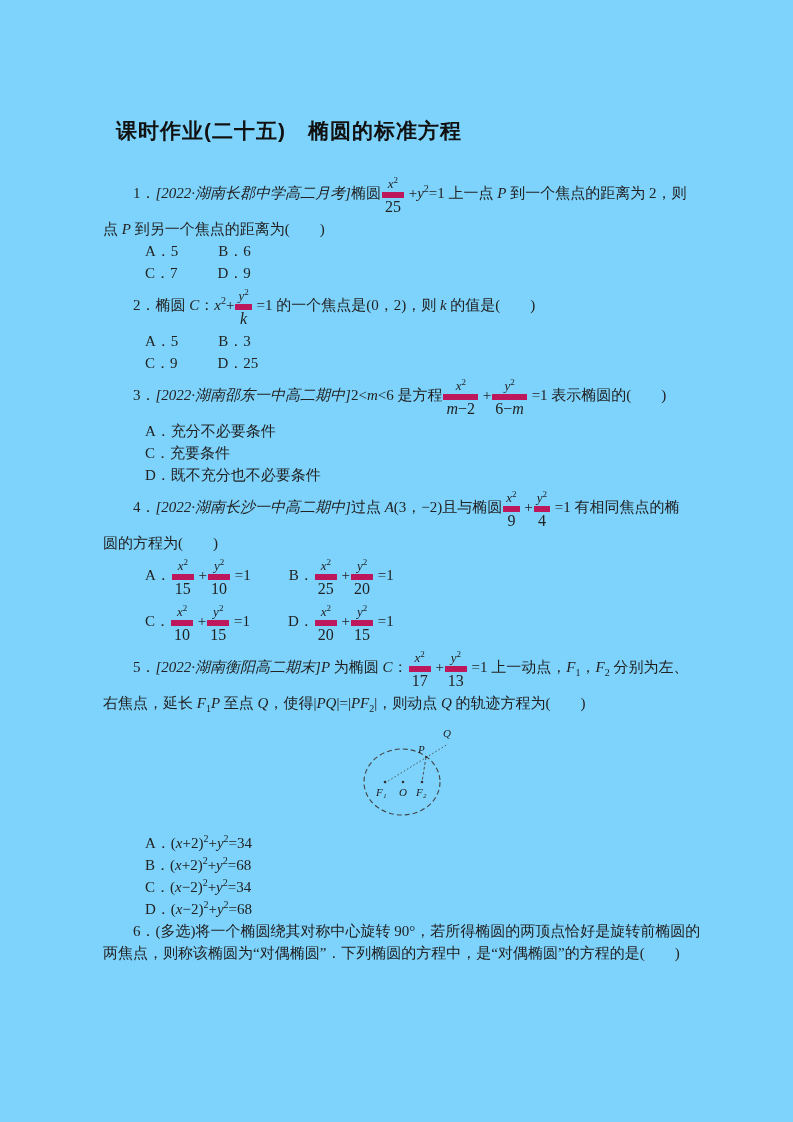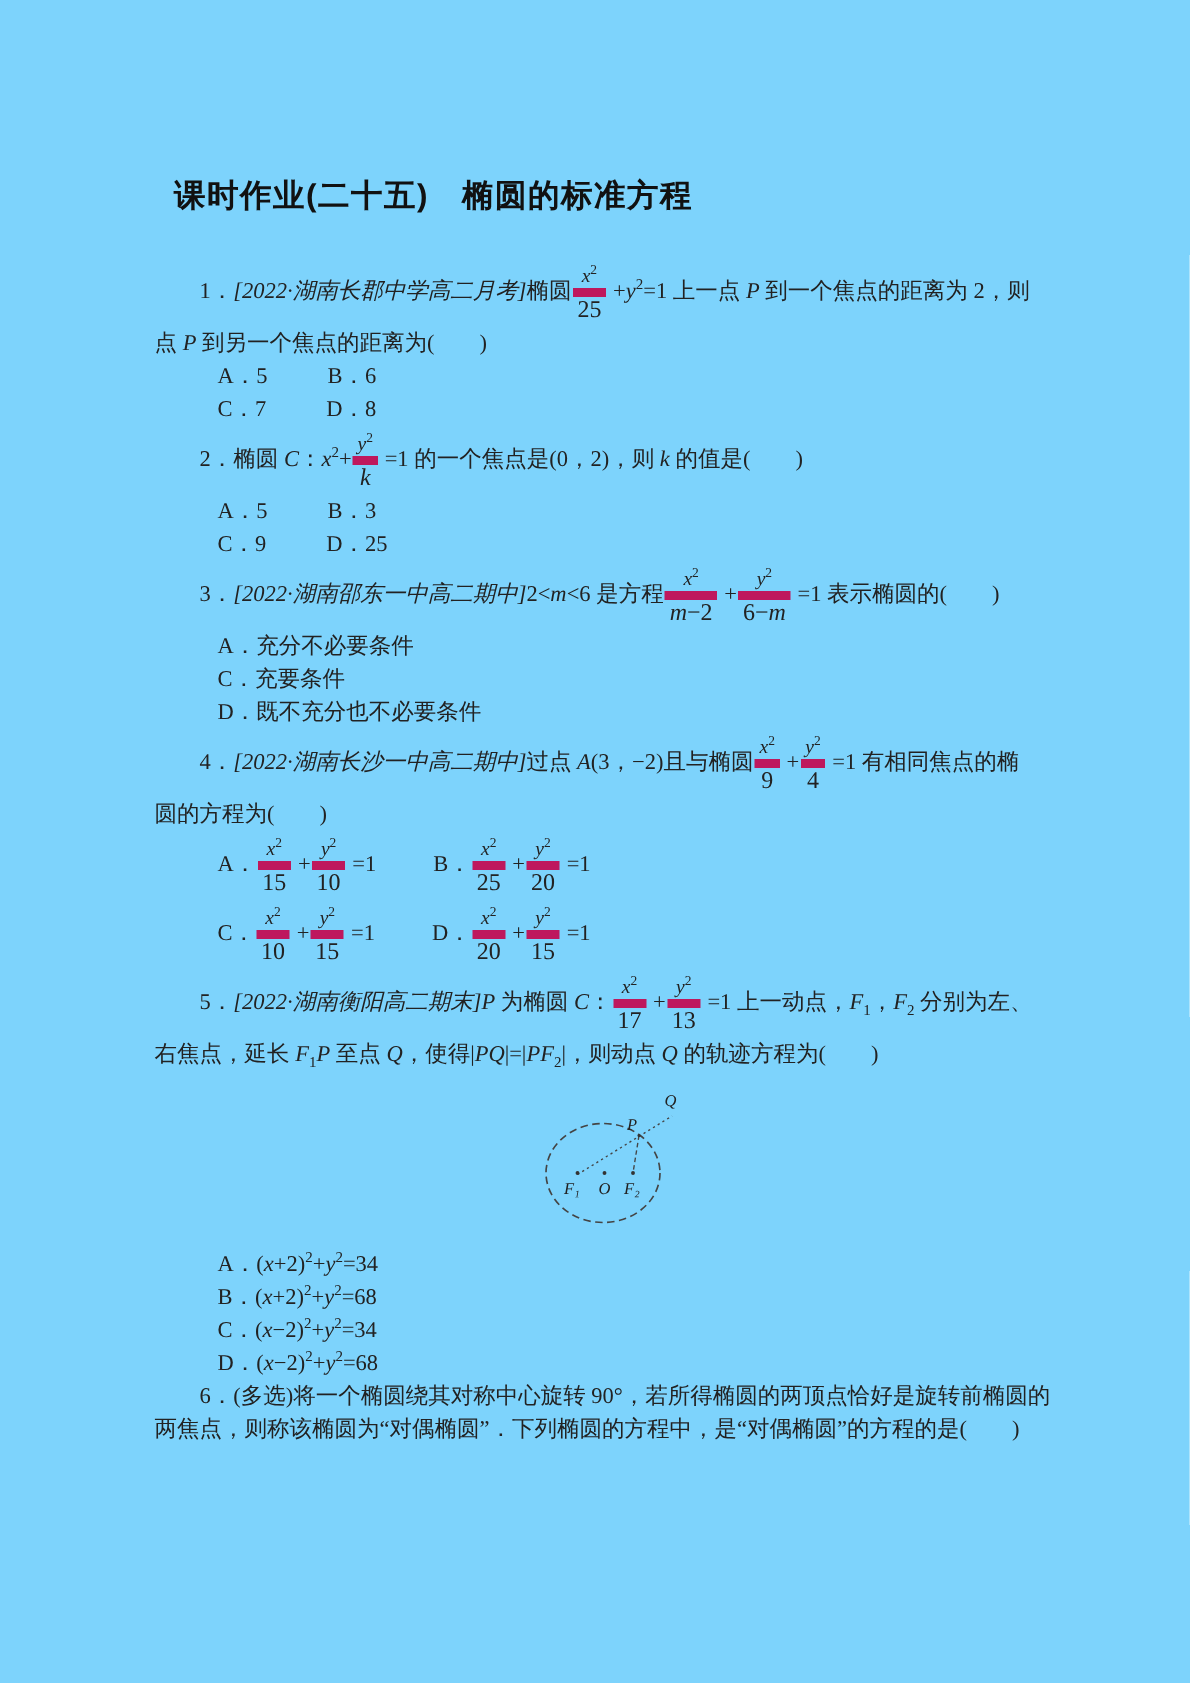--- a/index.html
+++ b/index.html
@@ -43,21 +43,21 @@
 <body>
 
 <div class="page">
   <div class="content">
     <h1 class="title">课时作业(二十五)　椭圆的标准方程</h1>
     <div class="problems">
         <div class="problem">
           <div class="line indent tall"><span>1．</span><span class="src">[2022·湖南长郡中学高二月考]</span><span>椭圆</span><span class="frac"><span class="num"><span class="var">x</span><sup>2</sup></span><span class="den"><span>25</span></span></span><span> +</span><span class="var">y</span><sup>2</sup><span>=1 上一点 </span><span class="var">P</span><span> 到一个焦点的距离为 2，则</span></div>
           <div class="line"><span>点 </span><span class="var">P</span><span> 到另一个焦点的距离为(　　)</span></div>
           <div class="line opt"><span>A．5</span><span class="gap" style="width: 40px;"></span><span>B．6</span></div>
-          <div class="line opt"><span>C．7</span><span class="gap" style="width: 40px;"></span><span>D．8</span></div>
+          <div class="line opt"><span>C．7</span><span class="gap" style="width: 40px;"></span><span>D．9</span></div>
         </div>
         <div class="problem">
           <div class="line indent tall"><span>2．椭圆 </span><span class="var">C</span><span>：</span><span class="var">x</span><sup>2</sup><span>+</span><span class="frac"><span class="num"><span class="var">y</span><sup>2</sup></span><span class="den"><span class="var">k</span></span></span><span> =1 的一个焦点是(0，2)，则 </span><span class="var">k</span><span> 的值是(　　)</span></div>
           <div class="line opt"><span>A．5</span><span class="gap" style="width: 40px;"></span><span>B．3</span></div>
           <div class="line opt"><span>C．9</span><span class="gap" style="width: 40px;"></span><span>D．25</span></div>
         </div>
         <div class="problem">
           <div class="line indent tall"><span>3．</span><span class="src">[2022·湖南邵东一中高二期中]</span><span>2&lt;</span><span class="var">m</span><span>&lt;6 是方程</span><span class="frac"><span class="num"><span class="var">x</span><sup>2</sup></span><span class="den"><span class="var">m</span><span>−2</span></span></span><span> +</span><span class="frac"><span class="num"><span class="var">y</span><sup>2</sup></span><span class="den"><span>6−</span><span class="var">m</span></span></span><span> =1 表示椭圆的(　　)</span></div>
           <div class="line opt"><span>A．充分不必要条件</span></div>
           <div class="line opt"><span>C．充要条件</span></div>

